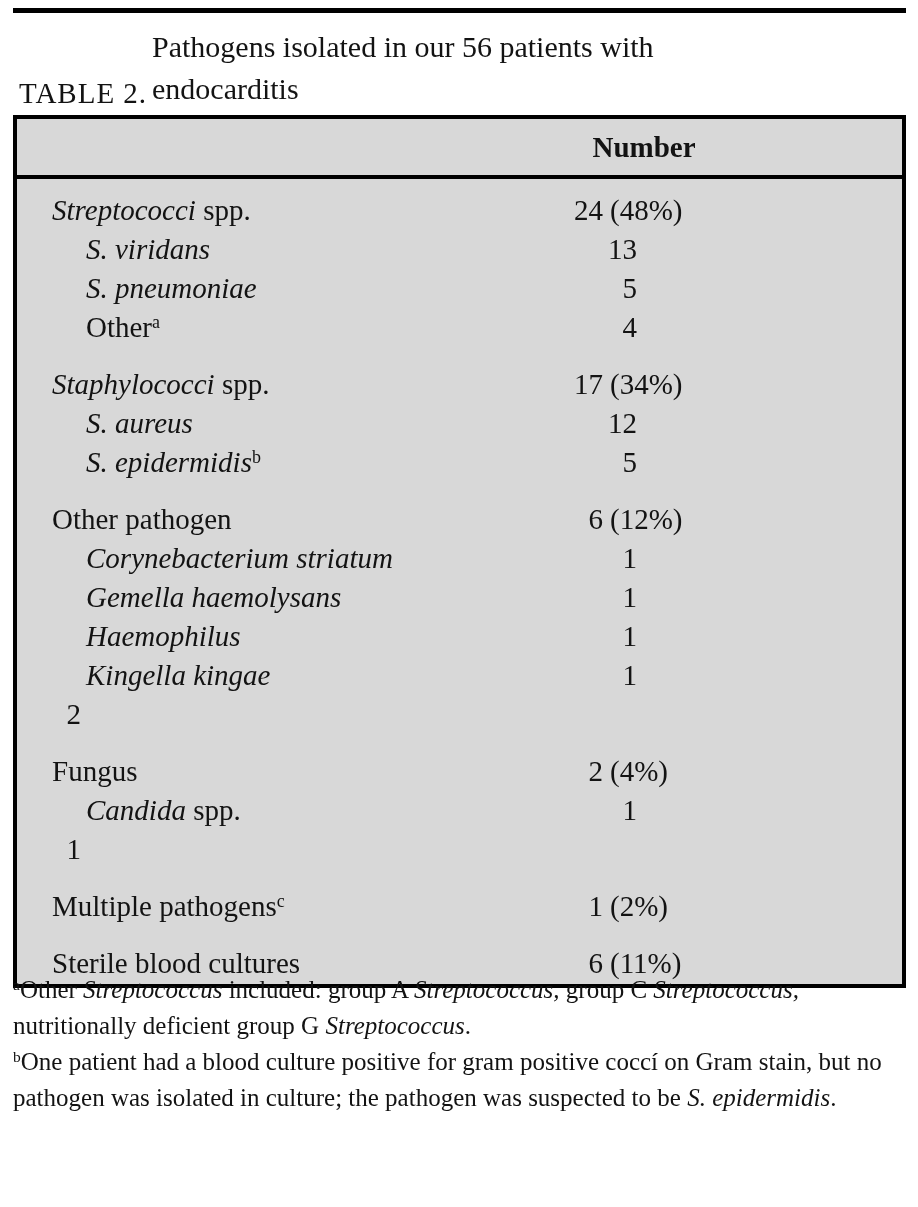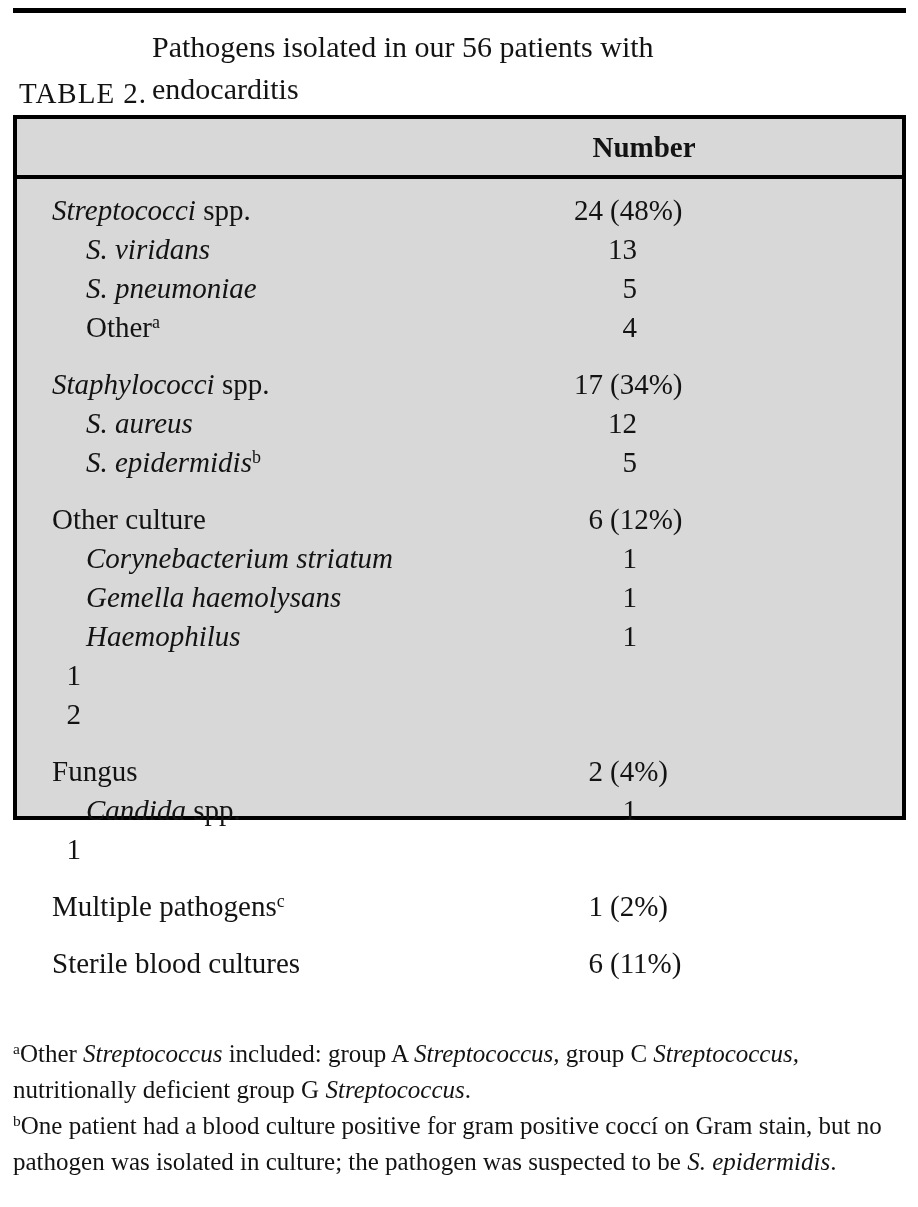--- a/index.html
+++ b/index.html
@@ -42,21 +42,21 @@
     font-weight: normal;
     font-size: 30px;
     line-height: 42px;
     white-space: nowrap;
   }
   .dtable {
     position: absolute;
     top: 115px;
     left: 13px;
     width: 893px;
-    height: 705px;
+    height: 873px;
     box-sizing: border-box;
     border: 4px solid #000;
     background: #d8d8d8;
   }
   .thead {
     height: 56px;
     border-bottom: 4px solid #000;
     display: flex;
     align-items: center;
   }
@@ -89,21 +89,21 @@
   .cell-value .pct { margin-left: 7px; }
   sup {
     font-size: 0.62em;
     line-height: 0;
     vertical-align: baseline;
     position: relative;
     top: -0.5em;
   }
   .footnotes {
     position: absolute;
-    top: 1036px;
+    top: 972px;
     left: 13px;
     width: 900px;
     font-size: 25px;
     line-height: 36px;
   }
   .footnote { margin: 0; }
 </style>
 </head>
 <body style="background: rgb(255, 255, 255); color: rgb(19, 19, 19);">
 
@@ -152,40 +152,41 @@
     <span class="cell-name"><i>S. aureus</i></span>
     <span class="cell-value"><span class="num">12</span></span>
   </div>
 
   <div class="trow indent">
     <span class="cell-name"><i>S. epidermidis</i><sup>b</sup></span>
     <span class="cell-value"><span class="num">5</span></span>
   </div>
 
   <div class="trow gap">
-    <span class="cell-name"><span>Other culture</span></span>
+    <span class="cell-name"><span>Other pathogen</span></span>
     <span class="cell-value"><span class="num">6</span><span class="pct">(12%)</span></span>
   </div>
 
   <div class="trow indent">
     <span class="cell-name"><i>Corynebacterium striatum</i></span>
     <span class="cell-value"><span class="num">1</span></span>
   </div>
 
   <div class="trow indent">
     <span class="cell-name"><i>Gemella haemolysans</i></span>
     <span class="cell-value"><span class="num">1</span></span>
   </div>
 
   <div class="trow indent">
     <span class="cell-name"><i>Haemophilus</i></span>
     <span class="cell-value"><span class="num">1</span></span>
   </div>
 
   <div class="trow indent">
+    <span class="cell-name"><i>Kingella kingae</i></span>
     <span class="cell-value"><span class="num">1</span></span>
   </div>
 
   <div class="trow indent">
     <span class="cell-value"><span class="num">2</span></span>
   </div>
 
   <div class="trow gap">
     <span class="cell-name"><span>Fungus</span></span>
     <span class="cell-value"><span class="num">2</span><span class="pct">(4%)</span></span>

